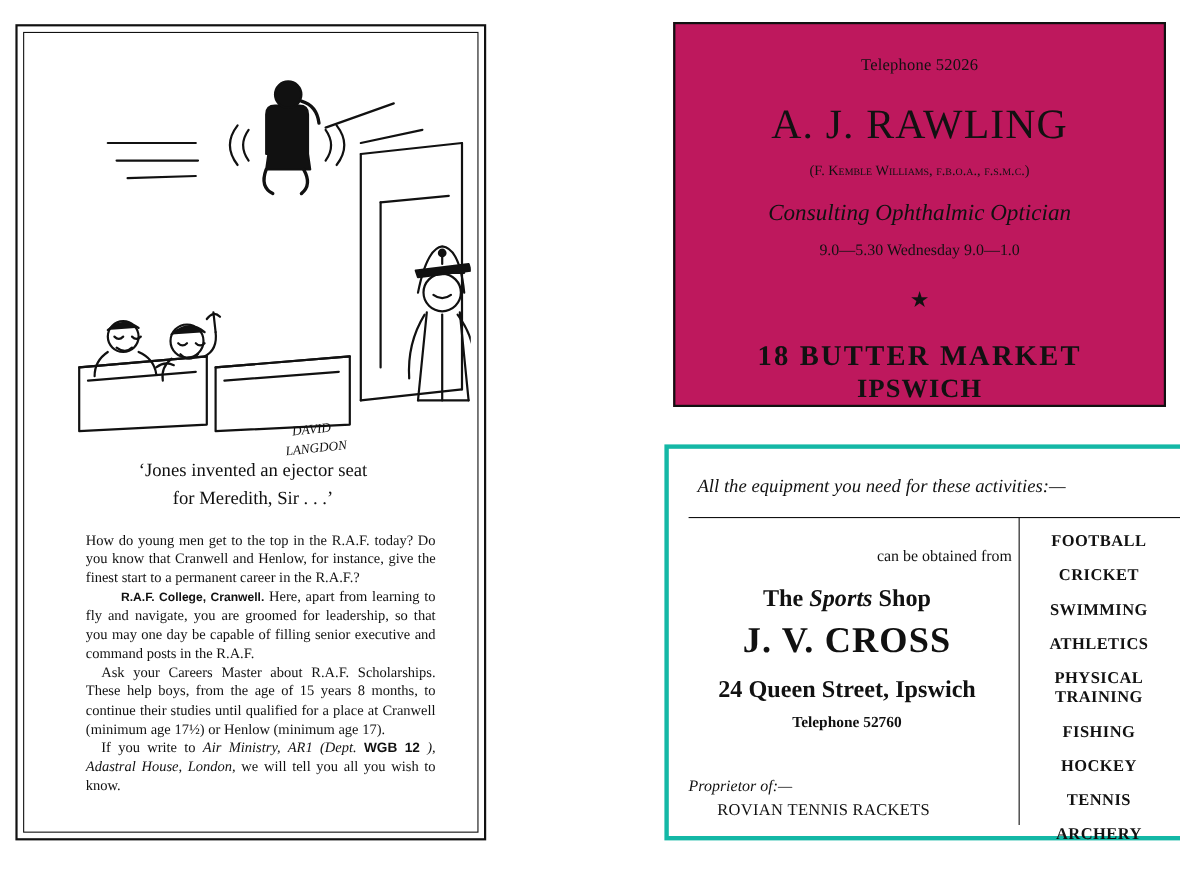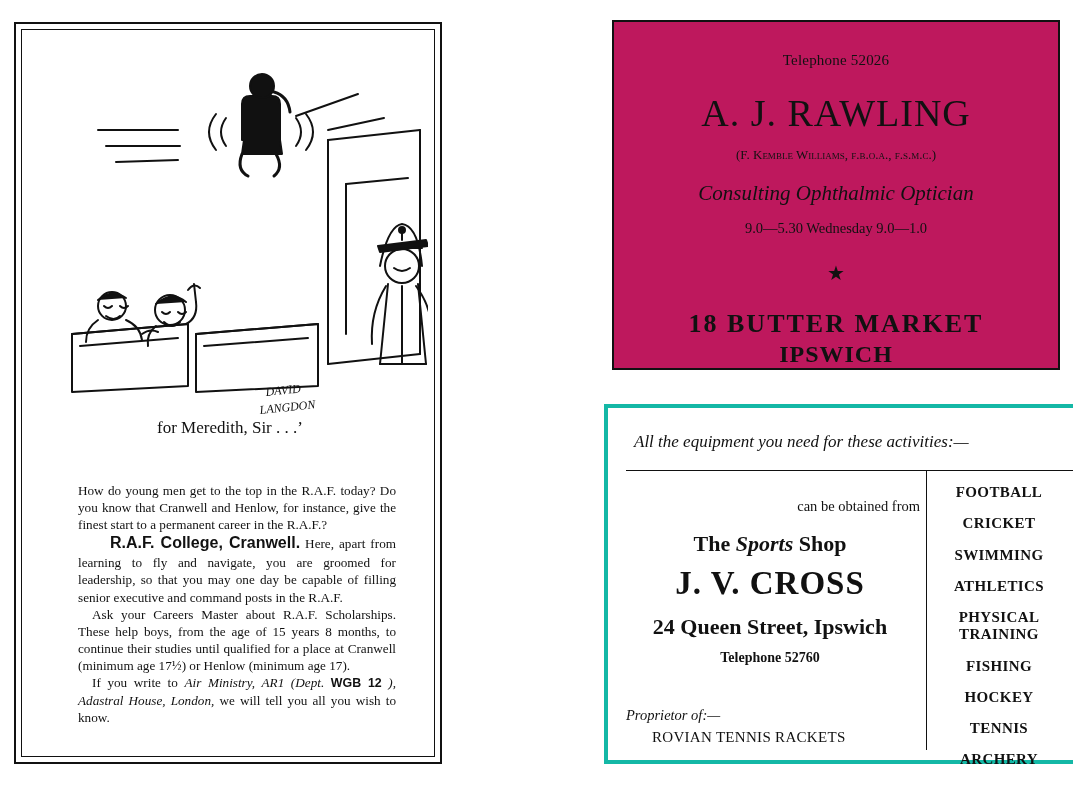--- a/index.html
+++ b/index.html
@@ -60,21 +60,21 @@
     top: 458px;
     width: 318px;
     font-size: 13.2px;
     line-height: 1.30;
     text-align: justify;
   }
   .raf-body p { margin: 0 0 0 0; }
   .raf-body p.indent { text-indent: 14px; }
   .raf-body b { font-family: "Liberation Sans", sans-serif; font-size: 12.4px; }
   .raf-body i { font-style: italic; }
-  .raf-body .bold-sans { font-family: "Liberation Sans", sans-serif; font-weight: bold; font-size: 16px; padding-left: 32px;}
+  .raf-body .bold-sans { font-family: "Liberation Sans", sans-serif; font-weight: bold; font-size: 11px; padding-left: 32px;}
 
   
   #rawling-ad {
     position: absolute;
     left: 612px;
     top: 20px;
     width: 448px;
     height: 350px;
     border: 2px solid #111;
     box-sizing: border-box;
@@ -298,20 +298,21 @@
         <path d="M160 256 q6 -8 12 -2"></path>
       </g>
       <g font-family="Liberation Serif, serif" fill="#111">
         <text x="238" y="362" font-size="12" font-style="italic" transform="rotate(-6 238 362)">DAVID</text>
         <text x="232" y="380" font-size="12" font-style="italic" transform="rotate(-6 232 380)">LANGDON</text>
       </g>
     </svg>
   </div>
 
   <div class="cartoon-caption">
+    <span>‘Jones invented an ejector seat</span>
     <span class="l2">for Meredith, Sir . . .’</span>
   </div>
 
   <div class="raf-body">
     <p>How do young men get to the top in the R.A.F. today? Do you know that Cranwell and Henlow, for instance, give the finest start to a permanent career in the R.A.F.?</p>
     <p><span class="bold-sans">R.A.F. College, Cranwell.</span><span> Here, apart from learning to fly and navigate, you are groomed for leadership, so that you may one day be capable of filling senior executive and command posts in the R.A.F.</span></p>
     <p class="indent">Ask your Careers Master about R.A.F. Scholarships. These help boys, from the age of 15 years 8 months, to continue their studies until qualified for a place at Cranwell (minimum age 17½) or Henlow (minimum age 17).</p>
     <p class="indent"><span>If you write to </span><i>Air Ministry, AR1 (Dept. </i><b>WGB 12</b><i> ), Adastral House, London,</i><span> we will tell you all you wish to know.</span></p>
   </div>
 </div>

